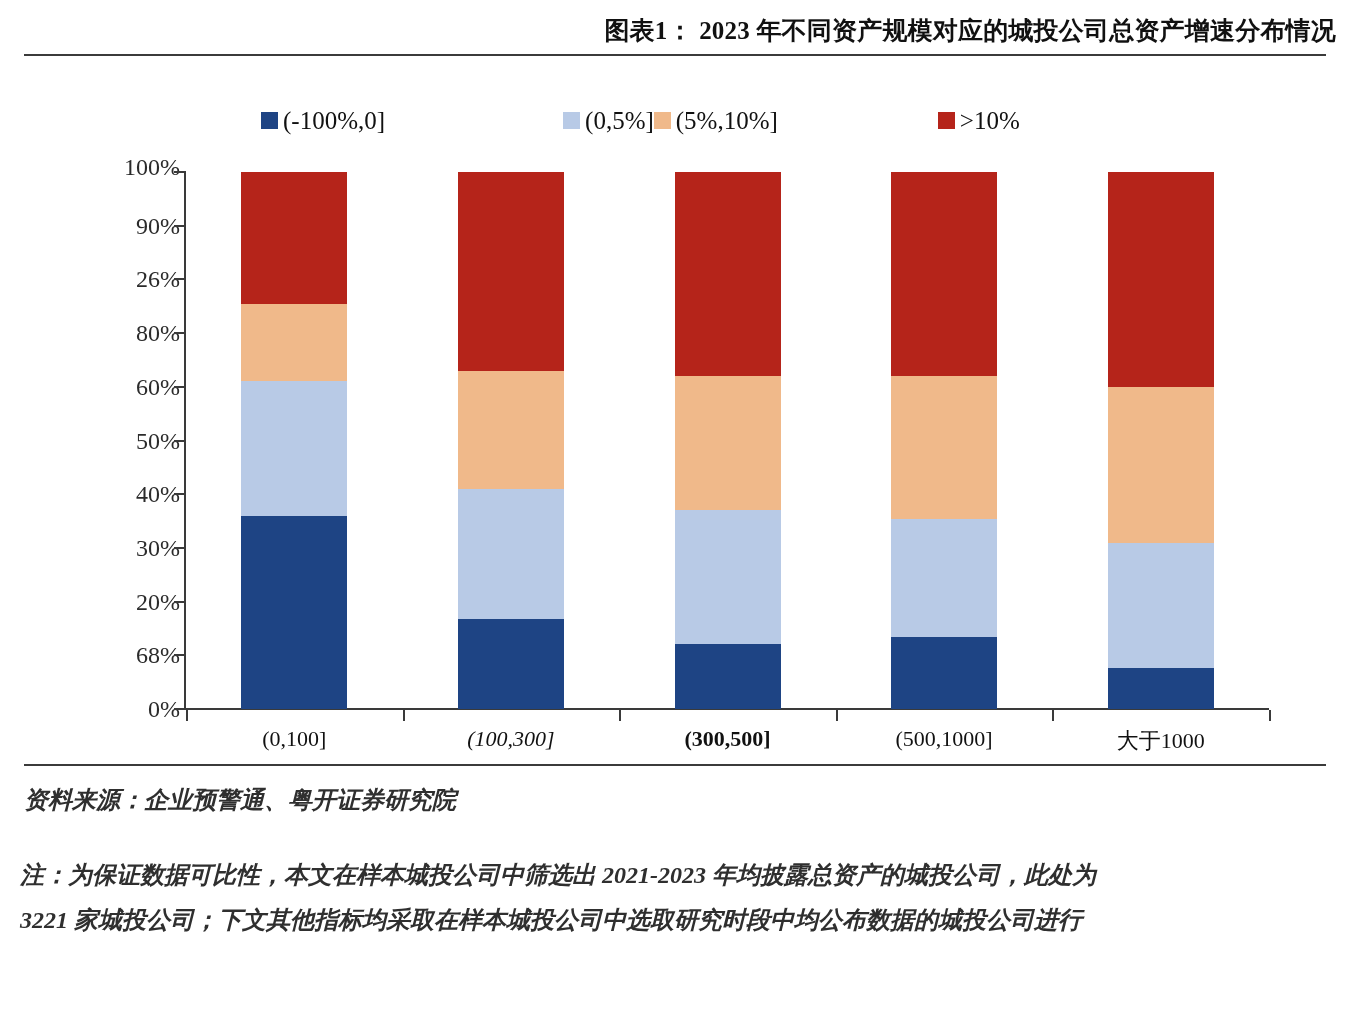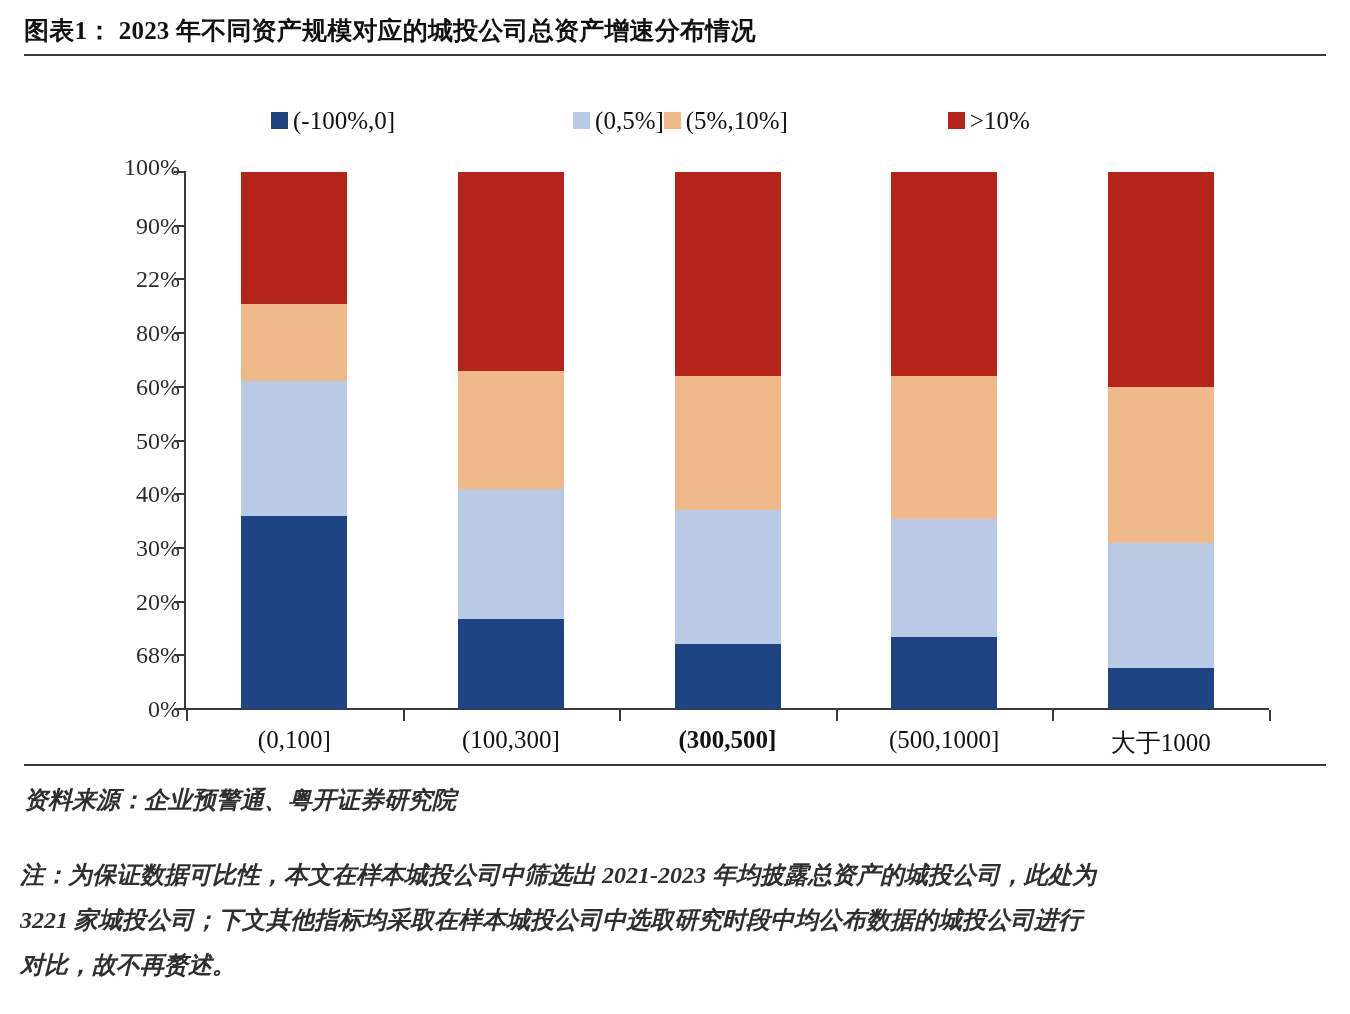--- a/index.html
+++ b/index.html
@@ -12,24 +12,25 @@
     height: 1014px;
     font-family: "Liberation Serif", "DejaVu Serif", serif;
     color: #1a1a1a;
     position: relative;
     overflow: hidden;
   }
 
   
   #title-bar {
     position: absolute;
-    left: 24px;
+    left: 34px;
     top: 14px;
     width: 1302px;
     height: 36px;
+    text-align: right;
   }
   #title-text {
     font-size: 25px;
     font-weight: bold;
     letter-spacing: 0.2px;
     white-space: nowrap;
     color: #111111;
   }
   #title-rule {
     position: absolute;
@@ -48,21 +49,21 @@
     width: 900px;
     height: 34px;
     display: flex;
     align-items: center;
   }
   .legend-item {
     display: flex;
     align-items: center;
     white-space: nowrap;
   }
-  .legend-item.slot0 { margin-left: 16px; padding-left: 10px; }
+  .legend-item.slot0 { margin-left: 6px; padding-left: 10px; }
   .legend-item.slot1 { margin-left: 178px; }
   .legend-item.slot2 { }
   .legend-item.slot3 { margin-left: 160px; }
   .legend-swatch {
     width: 17px;
     height: 17px;
     margin-right: 5px;
     flex: 0 0 auto;
   }
   .legend-label {
@@ -158,21 +159,21 @@
     position: absolute;
     left: 90px;
     top: 566px;
     width: 1083px;
     height: 40px;
   }
   .x-label {
     position: absolute;
     top: 0;
     transform: translateX(-50%);
-    font-size: 25px;
+    font-size: 22px;
     color: #111111;
     white-space: nowrap;
     text-align: center;
   }
 
   
   #footer-rule {
     position: absolute;
     left: 24px;
     top: 764px;
@@ -233,21 +234,21 @@
 <div id="plot">
   <div id="y-labels">
       <div class="y-label" style="top: 549px;">0%</div>
       <div class="y-label" style="top: 495.3px;">68%</div>
       <div class="y-label" style="top: 441.6px;">20%</div>
       <div class="y-label" style="top: 387.9px;">30%</div>
       <div class="y-label" style="top: 334.2px;">40%</div>
       <div class="y-label" style="top: 280.5px; margin-left: 37px;">50%</div>
       <div class="y-label" style="top: 226.8px;">60%</div>
       <div class="y-label" style="top: 173.1px;">80%</div>
-      <div class="y-label" style="top: 119.4px;">22%</div>
+      <div class="y-label" style="top: 119.4px;">26%</div>
       <div class="y-label" style="top: 65.7px;">90%</div>
       <div class="y-label" style="top: 7px;">100%</div>
     </div>
   <div id="y-axis-line"></div>
   <div id="x-axis-line"></div>
   <div id="bars">
       <div class="bar-group" style="left: 55.3px; width: 106px;">
         <div class="bar">
           <div class="seg" style="background: rgb(30, 68, 132); height: 193.32px; bottom: 0px;"></div>
           <div class="seg" style="background: rgb(184, 202, 230); height: 134.25px; bottom: 193.32px;"></div>
@@ -283,21 +284,21 @@
         <div class="bar">
           <div class="seg" style="background: rgb(30, 68, 132); height: 41.349px; bottom: 0px;"></div>
           <div class="seg" style="background: rgb(184, 202, 230); height: 125.121px; bottom: 41.349px;"></div>
           <div class="seg" style="background: rgb(240, 185, 138); height: 155.73px; bottom: 166.47px;"></div>
           <div class="seg" style="background: rgb(181, 36, 26); height: 214.8px; bottom: 322.2px;"></div>
         </div>
       </div>
     </div>
   <div id="x-labels">
       <div class="x-label" style="left: 108.3px;">(0,100]</div>
-      <div class="x-label" style="left: 324.9px;">(100,300]</div>
+      <div class="x-label" style="left: 324.9px; font-style: italic;">(100,300]</div>
       <div class="x-label" style="left: 541.5px; font-weight: bold;">(300,500]</div>
       <div class="x-label" style="left: 758.1px;">(500,1000]</div>
       <div class="x-label" style="left: 974.7px;">大于1000</div>
     </div>
 <div class="y-tick" style="top: 548px;"></div>
     <div class="y-tick" style="top: 494.3px;"></div>
     <div class="y-tick" style="top: 440.6px;"></div>
     <div class="y-tick" style="top: 386.9px;"></div>
     <div class="y-tick" style="top: 333.2px;"></div>
     <div class="y-tick" style="top: 279.5px;"></div>
@@ -312,14 +313,13 @@
     <div class="x-tick" style="left: 739.8px;"></div>
     <div class="x-tick" style="left: 956.4px;"></div>
     <div class="x-tick" style="left: 1173px;"></div>
   </div>
 
 <div id="footer-rule"></div>
 <div id="source-line">资料来源：企业预警通、粤开证券研究院</div>
 <div id="note-block">
   <div>注：为保证数据可比性，本文在样本城投公司中筛选出 2021-2023 年均披露总资产的城投公司，此处为</div>
   <div>3221 家城投公司；下文其他指标均采取在样本城投公司中选取研究时段中均公布数据的城投公司进行</div>
-  <div>对比，故不再赘述。</div>
 </div>
 
 </body></html>

